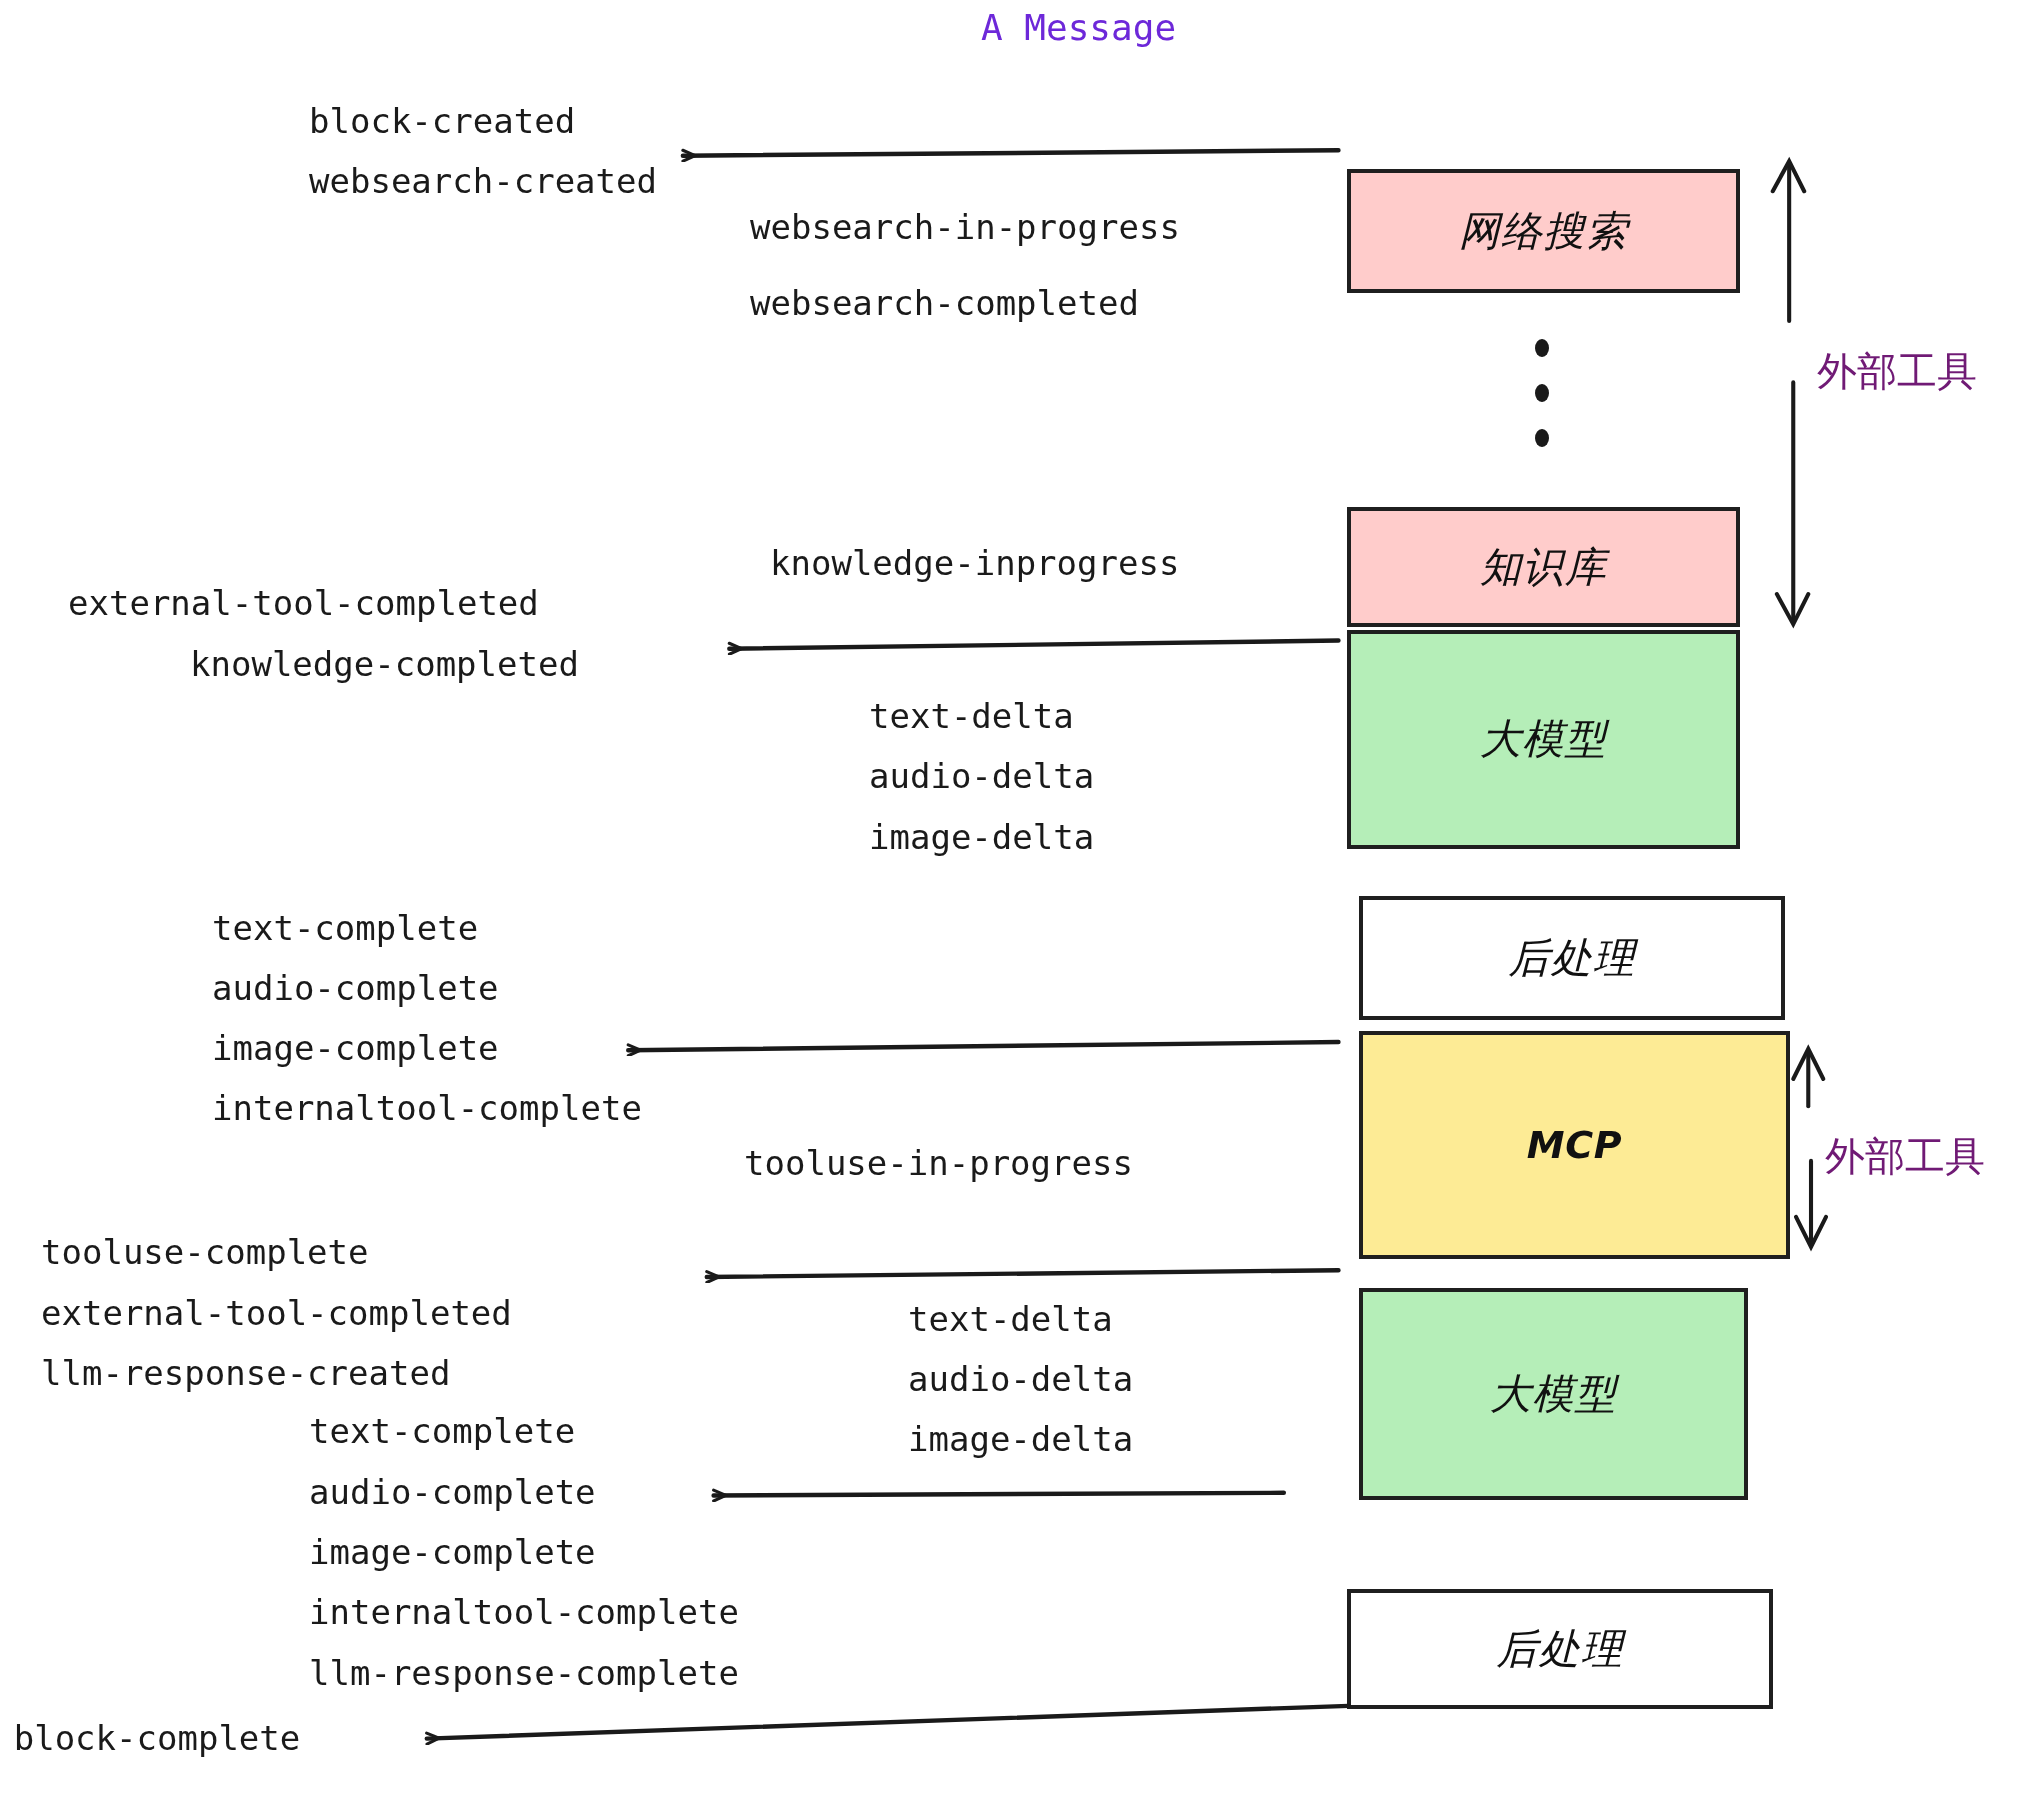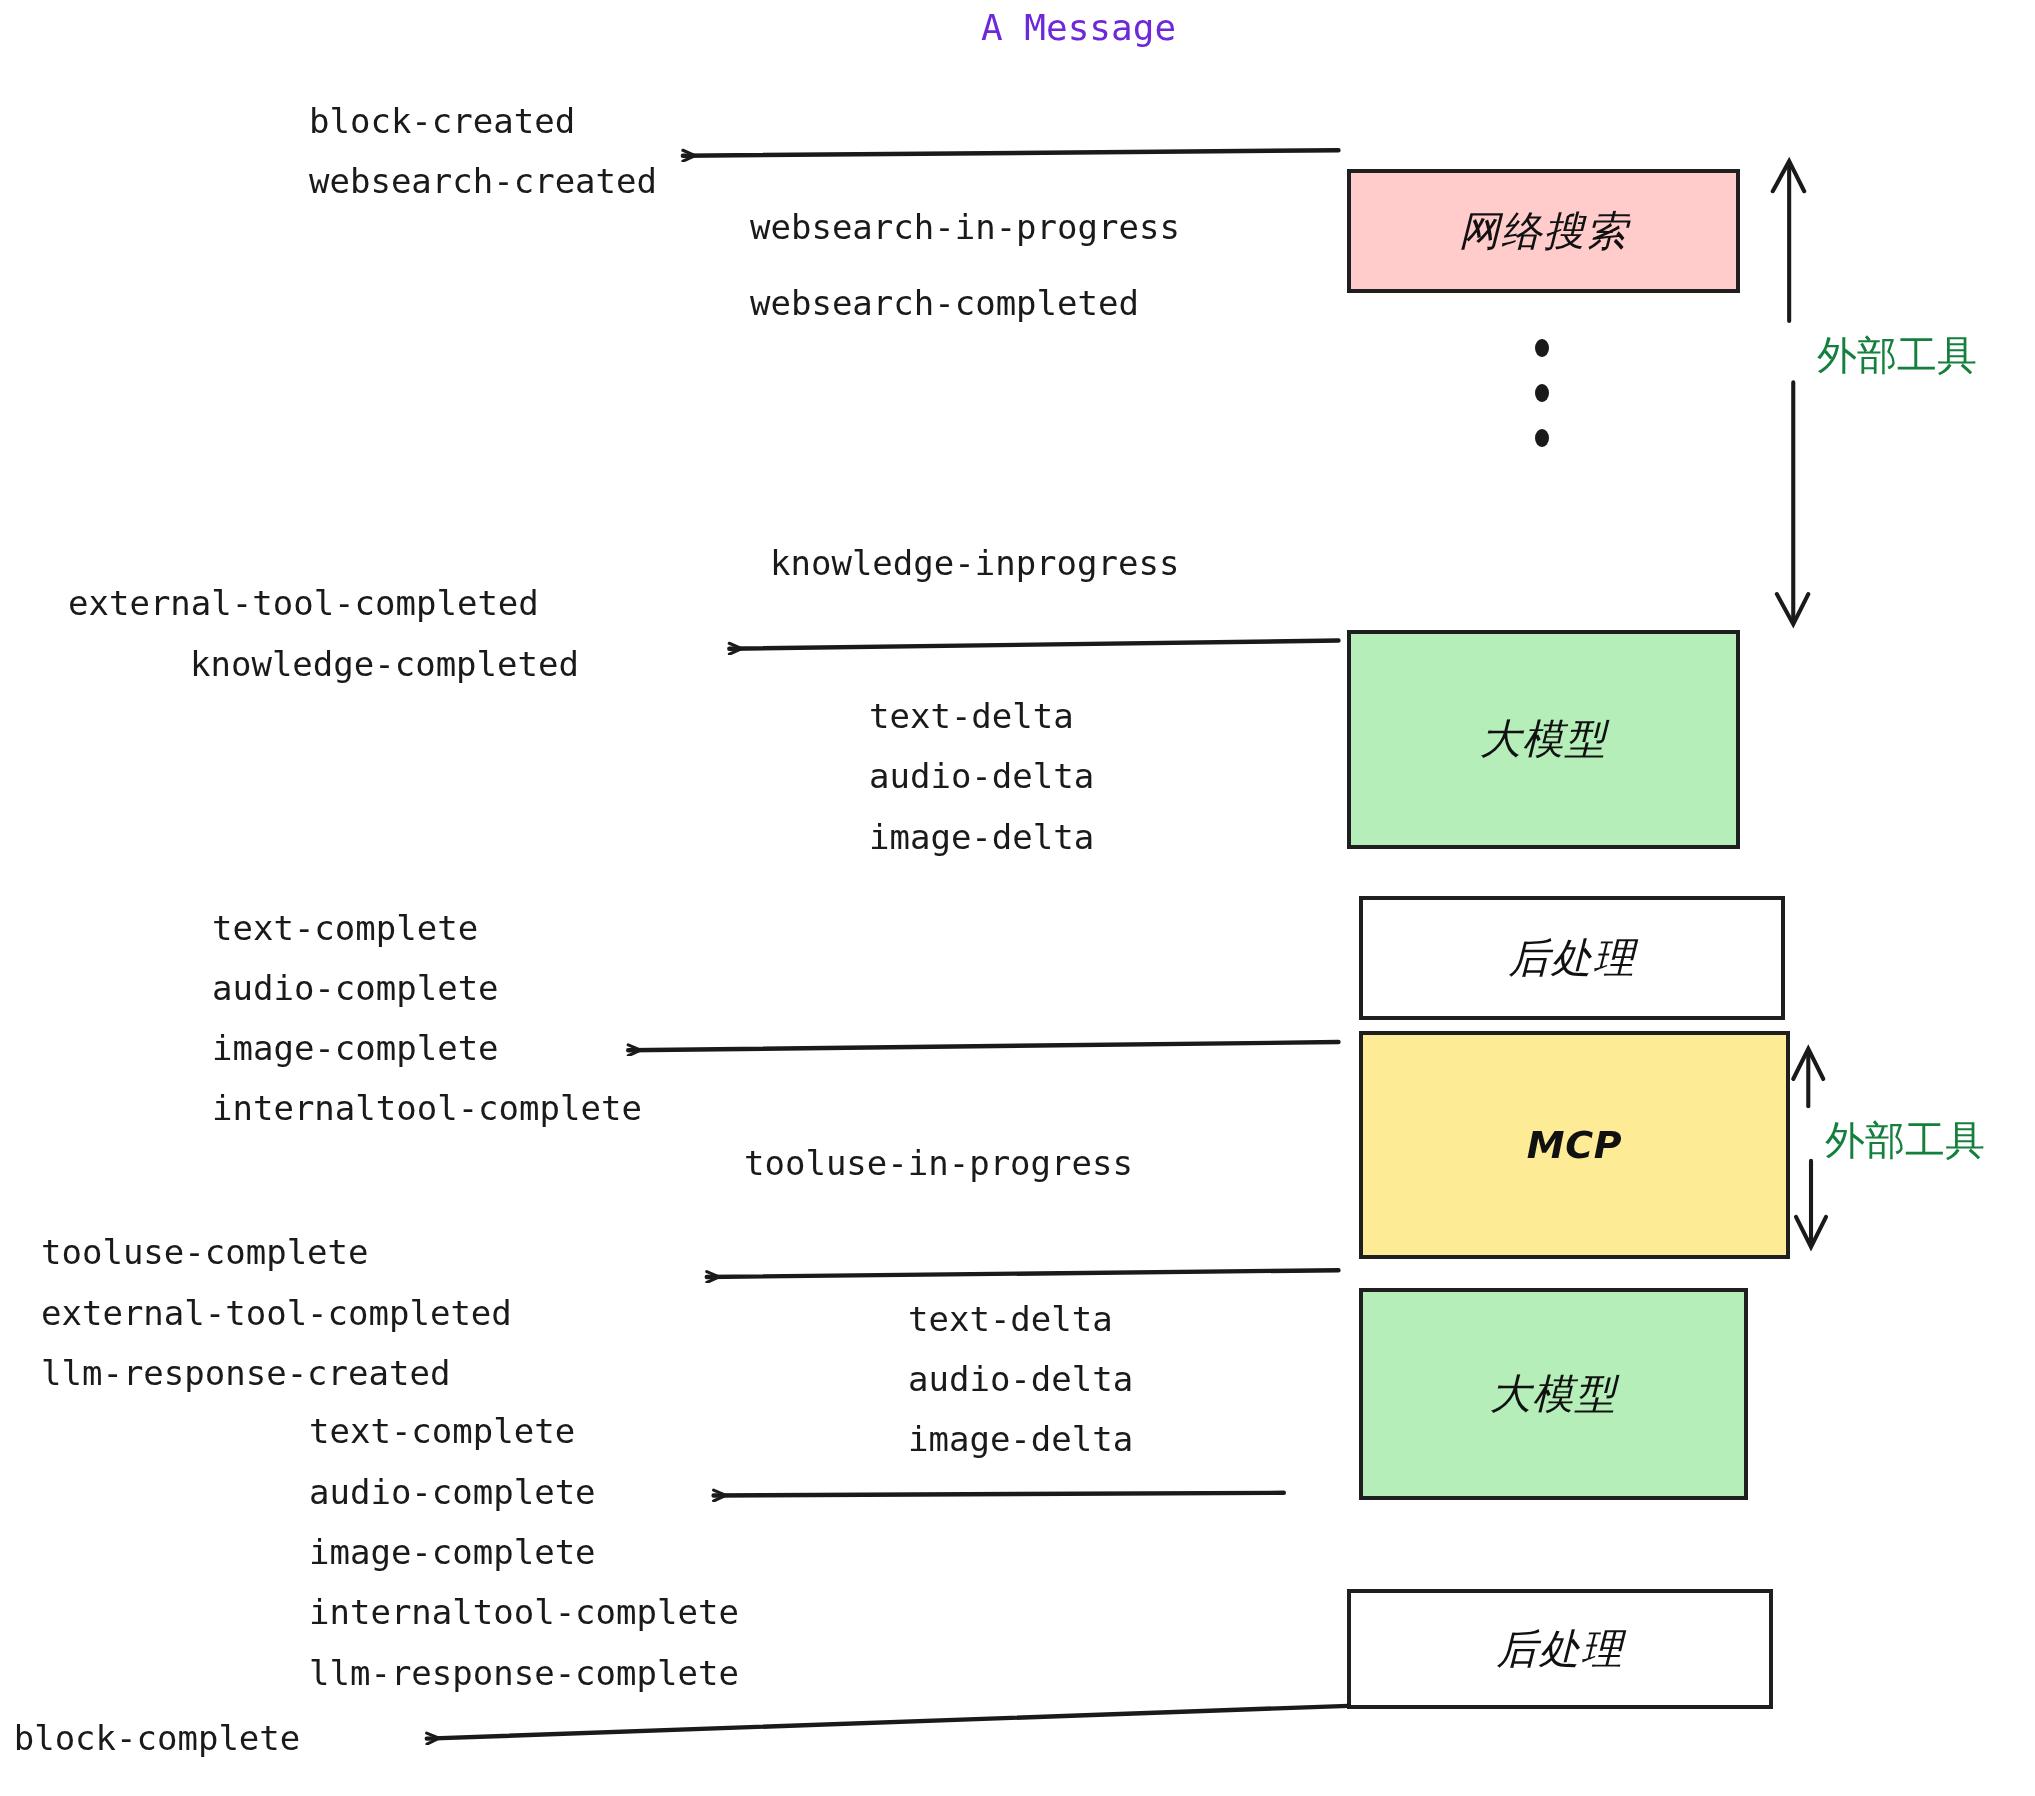--- a/index.html
+++ b/index.html
@@ -51,24 +51,25 @@
   }
   .box.latin .boxtext {
     font-family: "DejaVu Sans", "Liberation Sans", sans-serif;
     font-size: 38px;
     font-weight: 700;
     letter-spacing: 0.7px;
   }
   .side-label {
     position: absolute;
     white-space: pre;
-    color: #15803d;
+    color: #701a75;
     font-family: "DejaVu Sans", "Liberation Sans", sans-serif;
     font-size: 40px;
     line-height: 1;
+    margin-top: 16px;
   }
   .dot {
     position: absolute;
     width: 13.7px;
     height: 18px;
     border-radius: 50%;
     background: #1a1a1a;
   }
   svg.overlay {
     position: absolute;
@@ -115,20 +116,23 @@
   <div class="lbl" style="left:13.7px;   top:1721px;">block-complete</div>
 
   <div class="box" style="left:1347px; top:169px; width:393px; height:124px; background:#FFCCCB;">
     <span class="boxtext">网络搜索</span>
   </div>
 
   <div class="dot" style="left:1535px; top:339px;"></div>
   <div class="dot" style="left:1535px; top:384px;"></div>
   <div class="dot" style="left:1535px; top:429px;"></div>
 
+  <div class="box" style="left:1347px; top:507px; width:393px; height:120px; background:#FFCCCB;">
+    <span class="boxtext">知识库</span>
+  </div>
 
   <div class="box" style="left:1347px; top:630px; width:393px; height:219px; background:#B5EEB8;">
     <span class="boxtext">大模型</span>
   </div>
 
   <div class="box" style="left:1359px; top:896px; width:426px; height:124px; background:#FFFFFF;">
     <span class="boxtext">后处理</span>
   </div>
 
   <div class="box latin" style="left:1359px; top:1031px; width:431px; height:228px; background:#FDEB95;">

